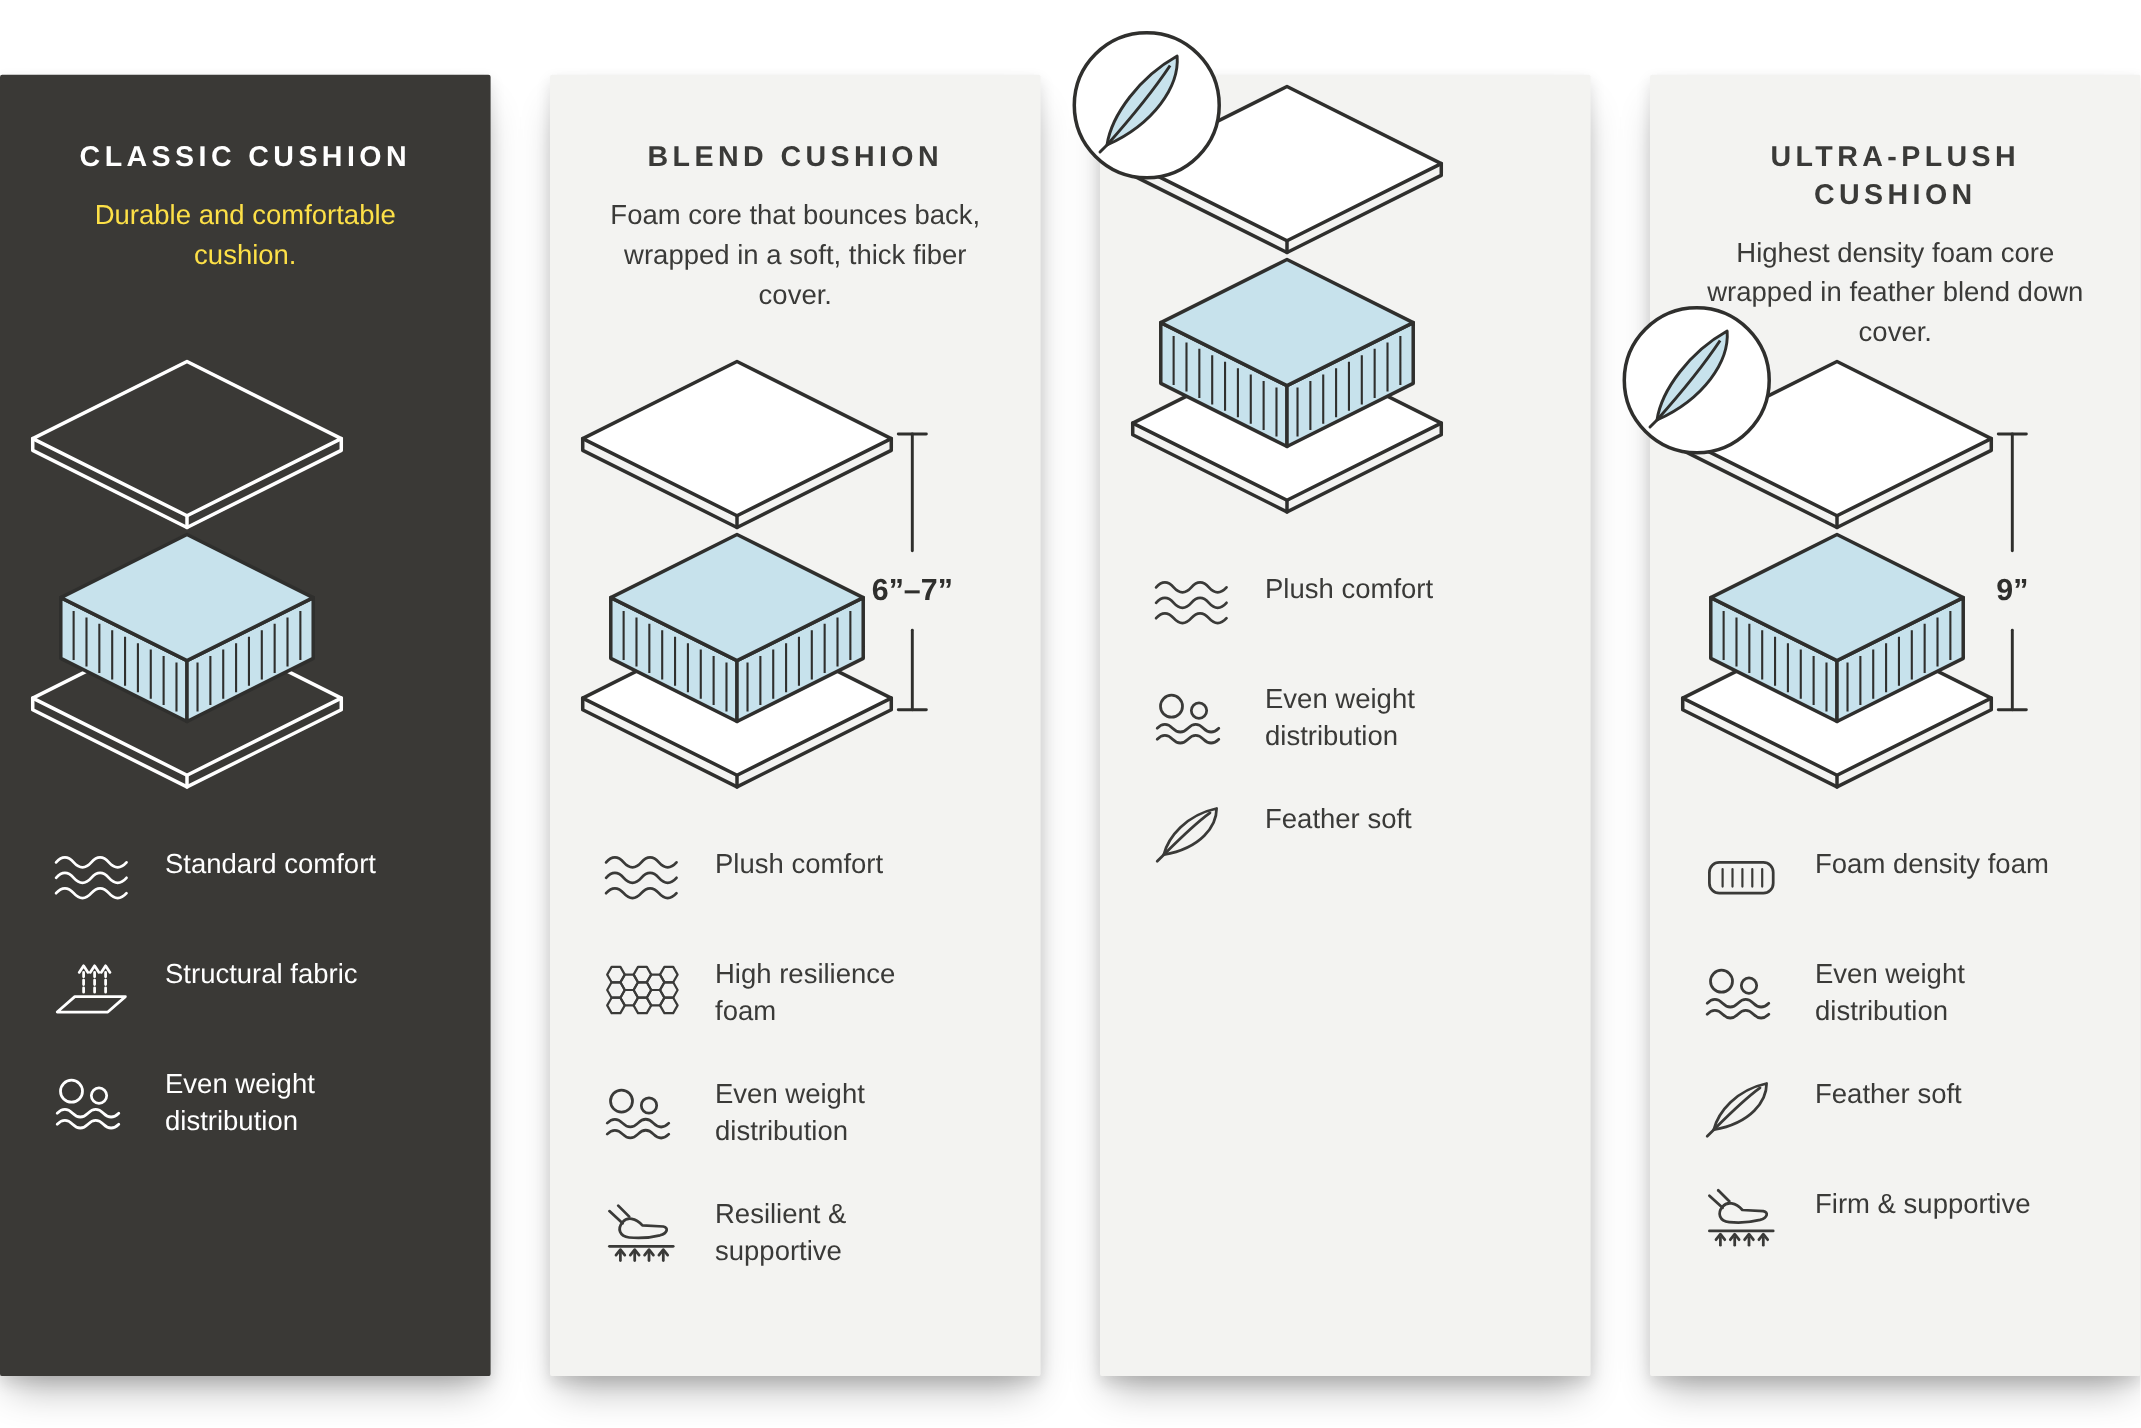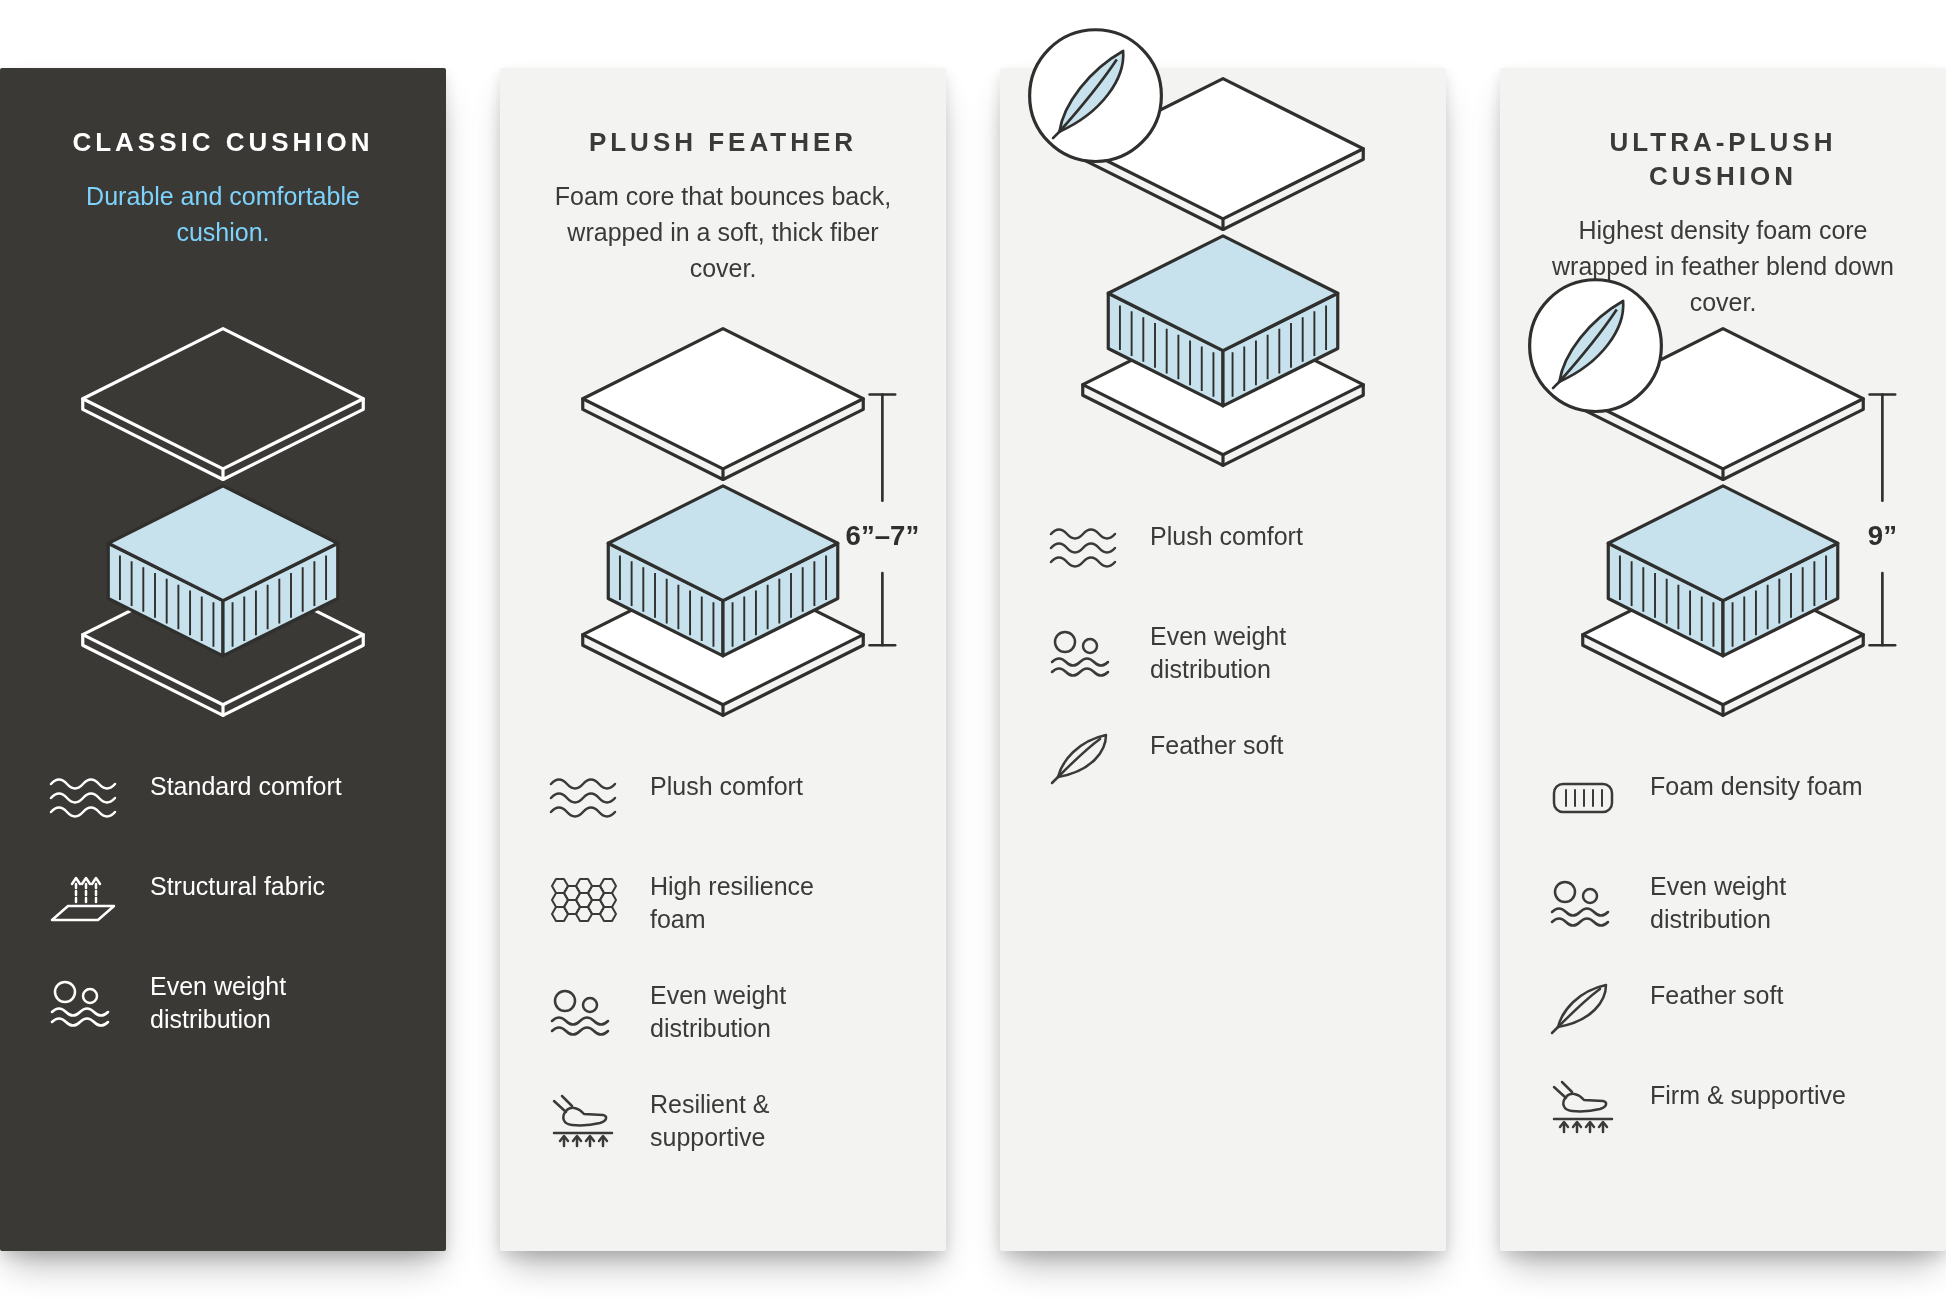--- a/index.html
+++ b/index.html
@@ -19,22 +19,22 @@
   .card.light{background:#f3f3f1;color:#3a3a38;}
   .header{height:250px;box-sizing:border-box;padding:58px 34px 0;}
   .title{
     margin:0;font-size:26px;font-weight:700;letter-spacing:4px;
     line-height:1.3;text-align:center;
   }
   .desc{
     margin:18px auto 0;max-width:352px;font-size:25px;line-height:1.44;
     text-align:center;
   }
-  .card.dark .desc{color:#7dd3fc;}
-  .diagram{display:flex;justify-content:center;}
+  .card.dark .desc{color:#fde047;}
+  .diagram{display:flex;justify-content:flex-start;}
   .diagram svg{width:340px;height:auto;overflow:visible;display:block;}
   .features{
     list-style:none;margin:42px 0 0;padding:0 10px 0 50px;
     display:flex;flex-direction:column;gap:44px;
   }
   .feature{display:flex;gap:34px;}
   .ficon{flex:0 0 66px;width:66px;display:flex;align-items:center;}
   .ficon svg{width:66px;height:56px;overflow:visible;}
   .flabel{font-size:25px;line-height:1.3;max-width:218px;}
 </style>
@@ -100,21 +100,21 @@
      <path d="M2 37 q 7 -7 14 0 t 14 0 t 14 0 t 14 0"></path>
      <path d="M2 47 q 7 -7 14 0 t 14 0 t 14 0 t 14 0"></path>
             </svg>
           </span>
        <span class="flabel">Even weight distribution</span>
      </li>
       </ul>
   </section>
     <section class="card light">
     <div class="header">
-      <h2 class="title">PLUSH FEATHER</h2>
+      <h2 class="title">BLEND CUSHION</h2>
       <p class="desc">Foam core that bounces back, wrapped in a soft, thick fiber cover.</p>
     </div>
     <div class="diagram">
         <svg viewBox="0 0 320 386">
             <g stroke="#2f2f2d" stroke-width="3" stroke-linejoin="round" stroke-linecap="round">
        <path d="M28 298 V308 L160 374 L292 308 V298" fill="none"></path>
        <path d="M160 364 V374" fill="none"></path>
        <path d="M160 232 L292 298 L160 364 L28 298 Z" fill="#ffffff"></path>
      </g>
           <g stroke="#2f2f2d" stroke-width="3" stroke-linejoin="round">

